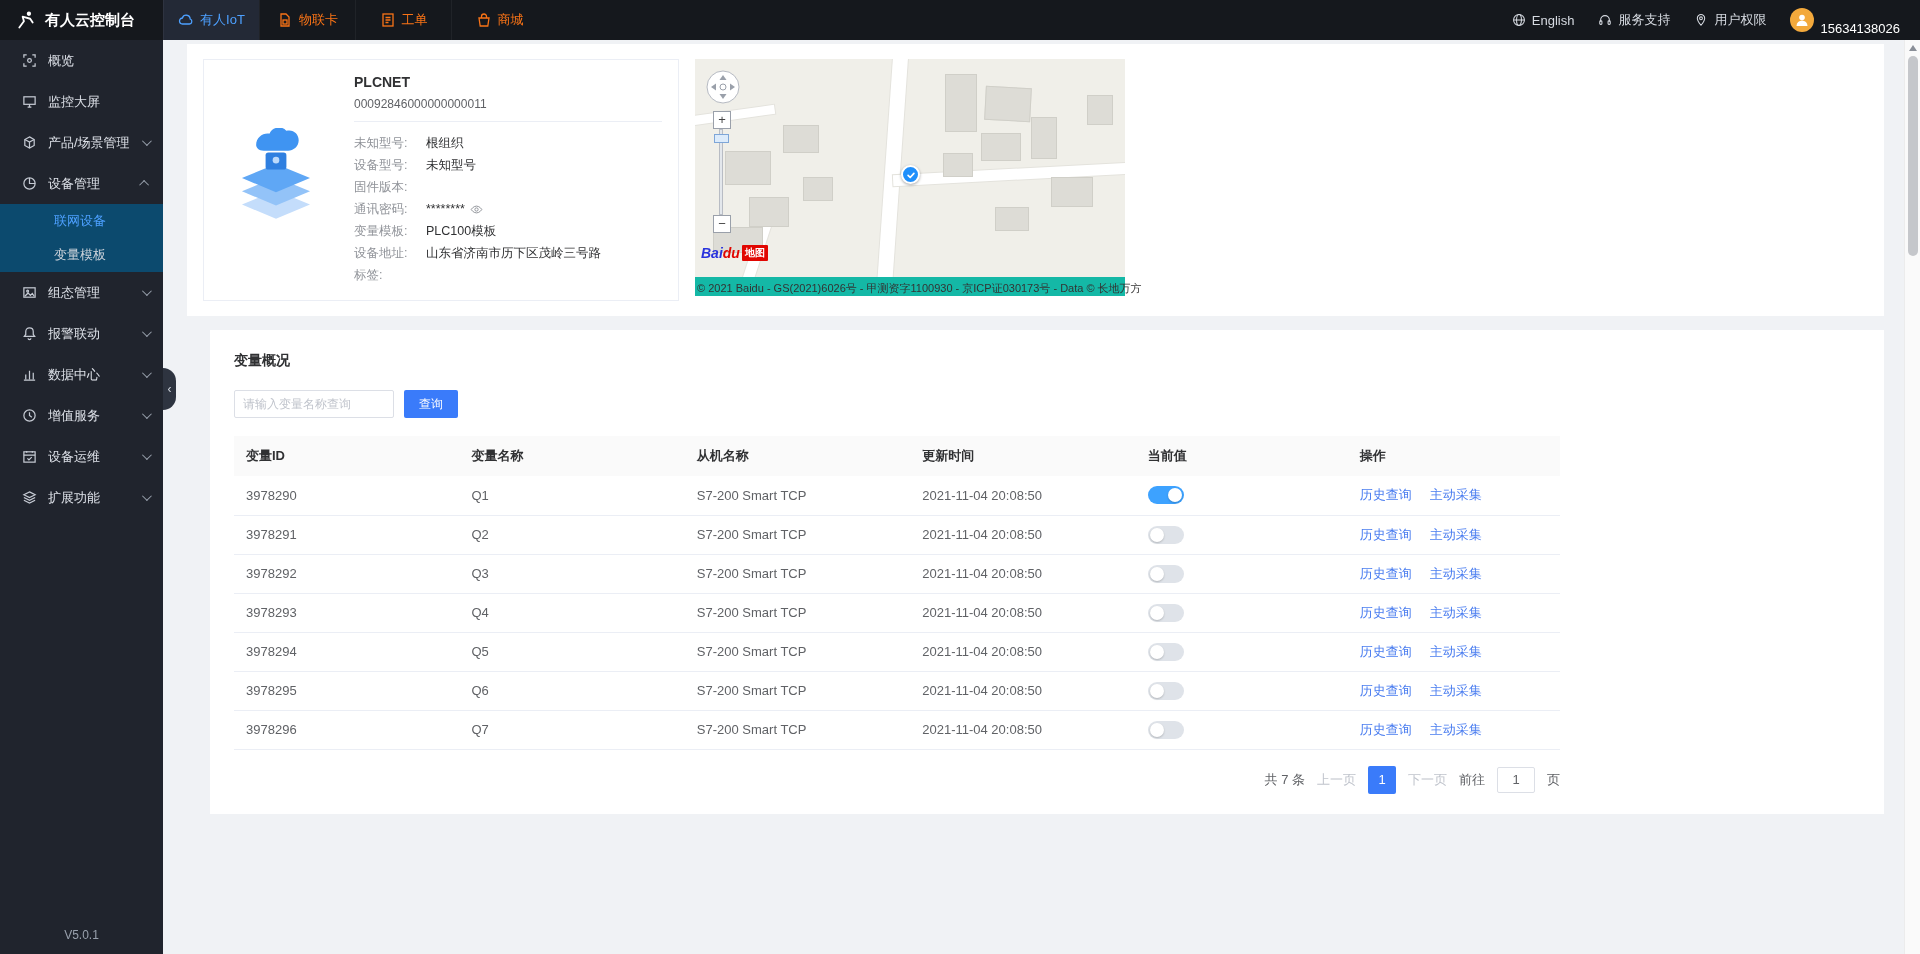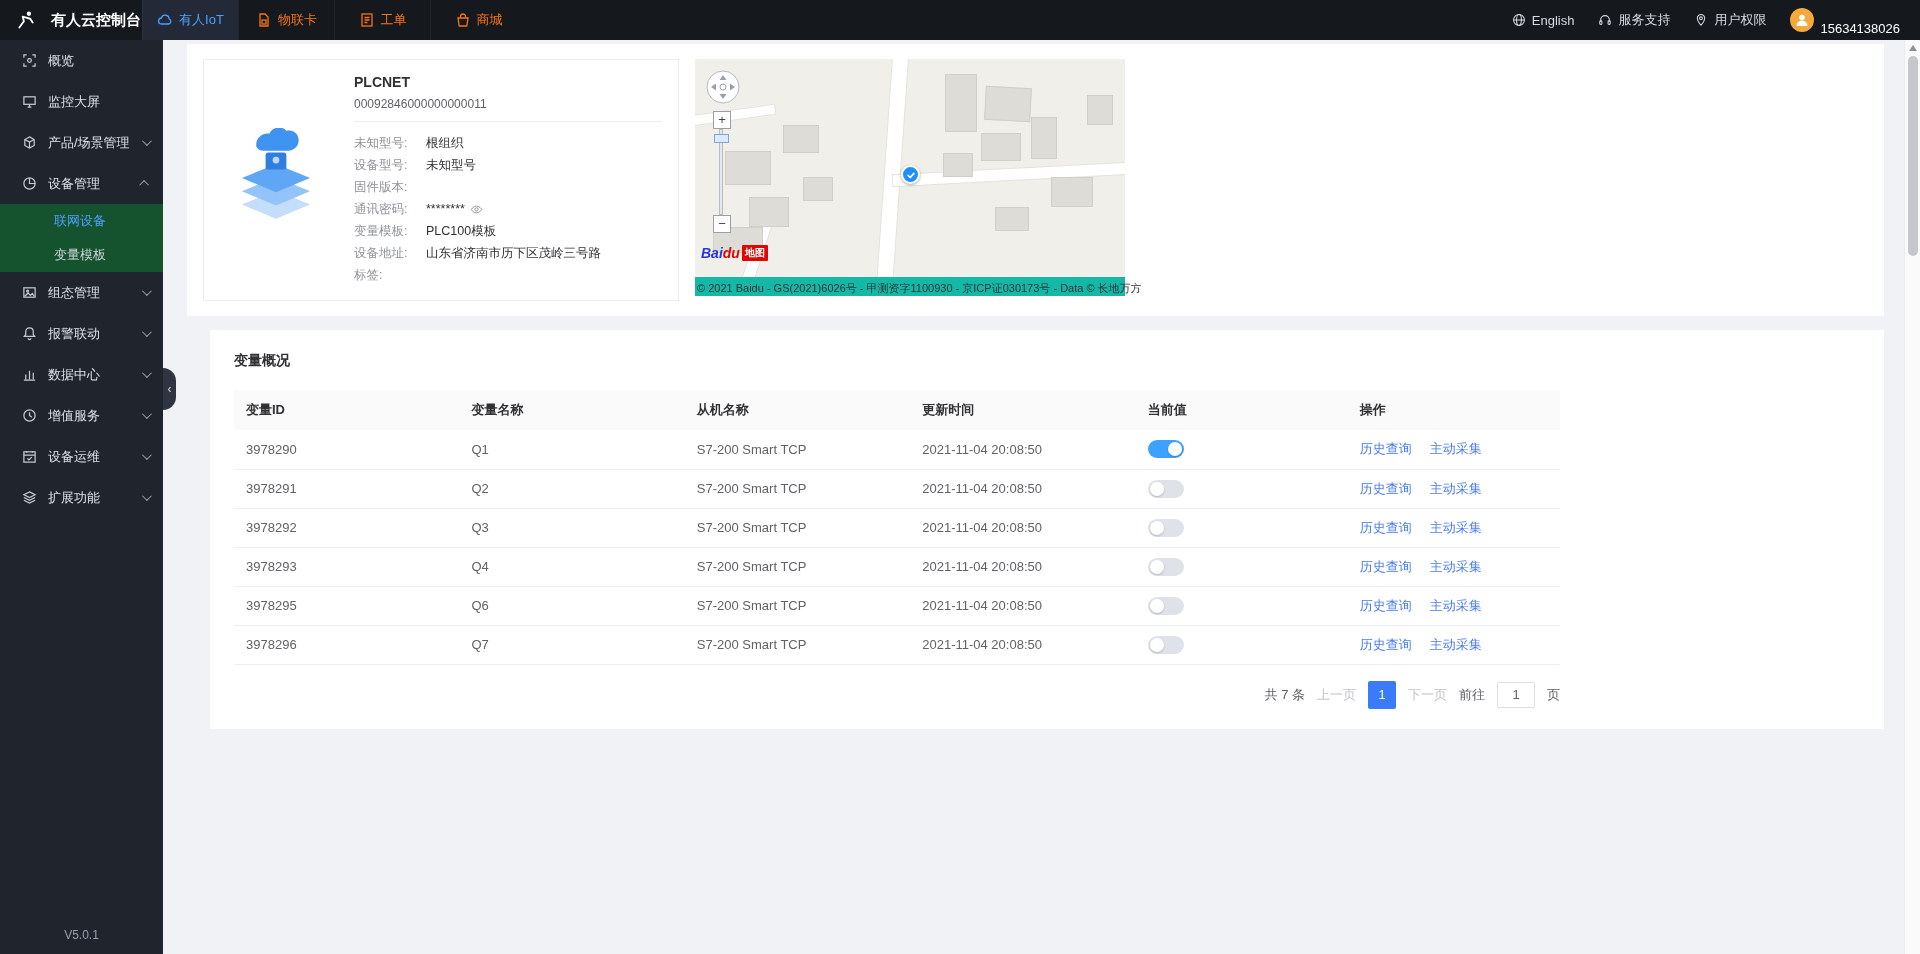--- a/index.html
+++ b/index.html
@@ -1,36 +1,36 @@
 <!DOCTYPE html>
 <html><head>
 <meta charset="utf-8">
 <style>
   * { margin:0; padding:0; box-sizing:border-box; }
   html,body { width:1920px; height:954px; overflow:hidden; font-family:"Liberation Sans","DejaVu Sans",sans-serif; background:#f0f2f5; }
 
   
   .topbar { position:fixed; top:0; left:0; right:0; height:40px; background:#15181d; display:flex; align-items:stretch; z-index:20; }
-  .logo { width:142px; display:flex; align-items:center; gap:15px; padding-left:16px; color:#fff; font-size:15px; font-weight:bold; flex:none; }
+  .logo { width:163px; display:flex; align-items:center; gap:9px; padding-left:16px; color:#fff; font-size:15px; font-weight:bold; flex:none; }
   .tabs { display:flex; align-items:stretch; }
   .tab { width:96px; display:flex; align-items:center; justify-content:center; gap:6px; color:#f97316; font-size:13px; cursor:pointer; border-left:1px solid rgba(255,255,255,.05); }
   .tab.active { background:#232936; color:#4da0ff; }
   .tab svg { flex:none; }
   .topbar-right { margin-left:auto; display:flex; align-items:center; gap:24px; padding-right:20px; color:#d6dae1; font-size:13px; }
   .tr-item { display:flex; align-items:center; gap:6px; cursor:pointer; }
   .avatar { width:24px; height:24px; border-radius:50%; background:#f3a93c; display:flex; align-items:center; justify-content:center; overflow:hidden; }
   .phone { color:#fff;margin-top:16px; }
 
   
   .sidebar { position:fixed; left:0; top:40px; bottom:0; width:163px; background:#20242d; z-index:15; }
   .menu-item { height:41px; display:flex; align-items:center; gap:11px; padding:0 14px 0 22px; color:#dde1e8; font-size:13px; cursor:pointer; }
   .menu-item .micon { color:#c6cbd4; display:flex; }
   .chev { width:7px; height:7px; border-right:1.5px solid #97a0ac; border-bottom:1.5px solid #97a0ac; margin-left:auto; transform:rotate(45deg) translateY(-2px); }
   .chev.up { transform:rotate(-135deg) translateY(-2px); }
-  .submenu { background:#14532d; }
+  .submenu { background:#0c4a6e; }
   .sub-item { height:34px; display:flex; align-items:center; padding-left:54px; font-size:13px; color:#cfd4dc; cursor:pointer; }
   .sub-item.active { color:#4da0ff; }
   .version { position:absolute; bottom:12px; width:100%; text-align:center; color:#98a0ac; font-size:12px; }
   .collapse-handle { position:fixed; left:163px; top:368px; width:13px; height:42px; background:#2e3440; border-radius:0 21px 21px 0; display:flex; align-items:center; justify-content:center; color:#cfd4dc; font-size:12px; z-index:16; cursor:pointer; }
 
   
   .content { position:absolute; left:163px; top:40px; right:16px; bottom:0; background:#f0f2f5; overflow:hidden; padding:4px 20px 0 24px; }
   .section { background:#fff; }
   .section-top { padding:15px 16px; display:flex; gap:16px; }
 
@@ -402,20 +402,24 @@
             <span class="bd-badge">地图</span>
         </div>
       </div>
       <div class="map-copy">© 2021 Baidu - GS(2021)6026号 - 甲测资字1100930 - 京ICP证030173号 - Data © 长地万方</div>
     </div>
   </section>
 
   <section class="section section-table">
     <div class="vt-title">变量概况</div>
 
+    <div class="search-row">
+      <input class="search-input" type="text" placeholder="请输入变量名称查询" style="">
+      <button class="search-btn">查询</button>
+    </div>
 
     <table class="vt-table">
       <colgroup>
           <col style="width:17%">
           <col style="width:17%">
           <col style="width:17%">
           <col style="width:17%">
           <col style="width:16%">
           <col style="width:16%">
         </colgroup>
@@ -456,20 +460,28 @@
         </tr>
         <tr>
           <td>3978293</td>
           <td>Q4</td>
           <td>S7-200 Smart TCP</td>
           <td>2021-11-04 20:08:50</td>
           <td><span class="switch"><span class="knob"></span></span></td>
           <td><a class="lnk">历史查询</a><a class="lnk">主动采集</a></td>
         </tr>
         <tr>
+          <td>3978294</td>
+          <td>Q5</td>
+          <td>S7-200 Smart TCP</td>
+          <td>2021-11-04 20:08:50</td>
+          <td><span class="switch"><span class="knob"></span></span></td>
+          <td><a class="lnk">历史查询</a><a class="lnk">主动采集</a></td>
+        </tr>
+        <tr>
           <td>3978295</td>
           <td>Q6</td>
           <td>S7-200 Smart TCP</td>
           <td>2021-11-04 20:08:50</td>
           <td><span class="switch"><span class="knob"></span></span></td>
           <td><a class="lnk">历史查询</a><a class="lnk">主动采集</a></td>
         </tr>
         <tr>
           <td>3978296</td>
           <td>Q7</td>

